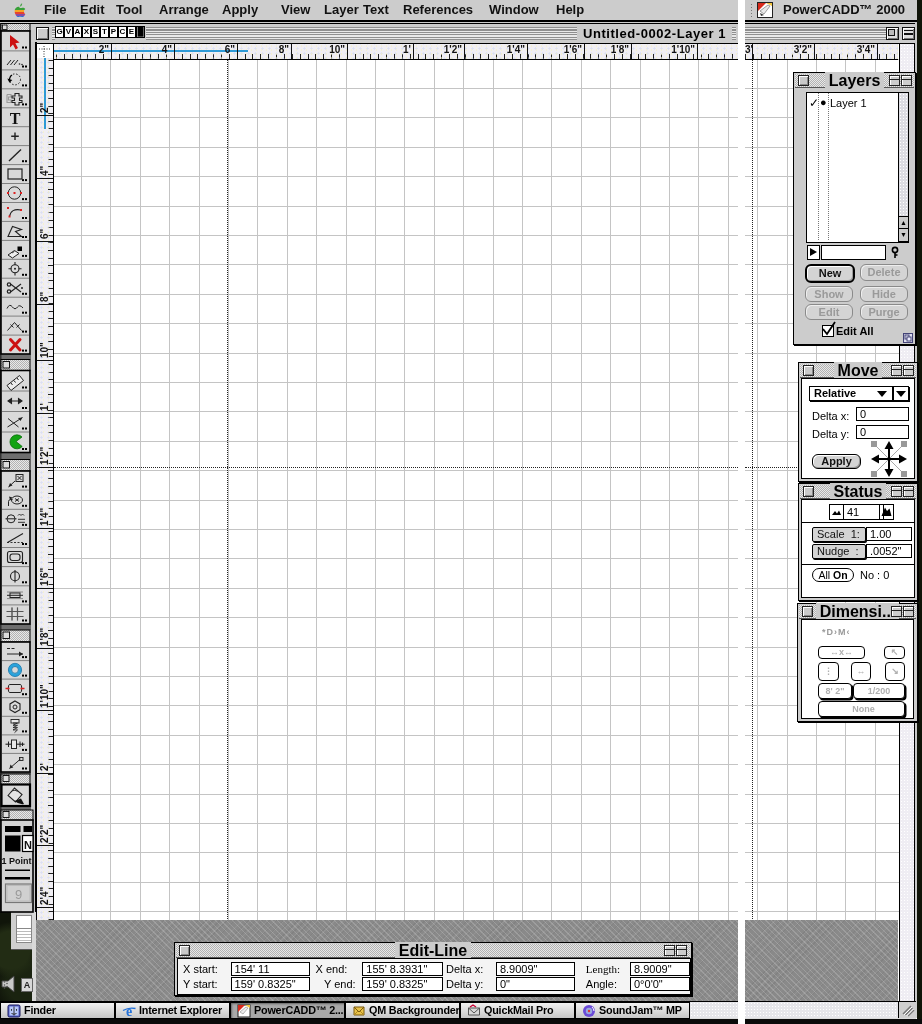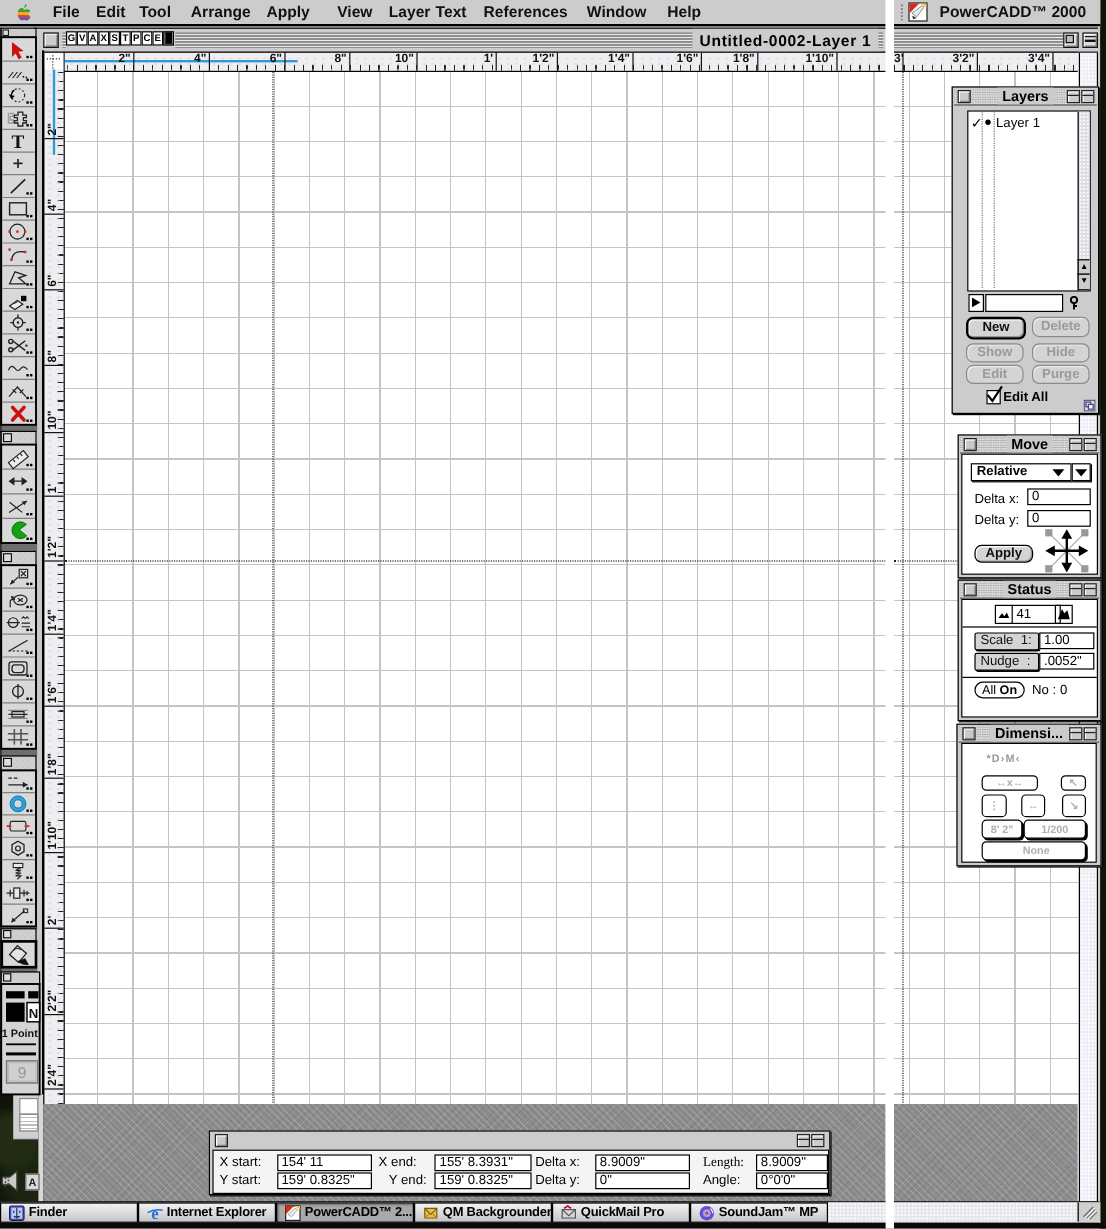--- a/index.html
+++ b/index.html
@@ -22,21 +22,21 @@
  radial-gradient(circle,rgba(190,205,240,.45) 20%,rgba(0,0,0,0) 30%);
  background-size:5px 4px,7px 5px;background-position:0 0,2px 2px;}
 .speck{background-color:#dcdce2;background-image:
  radial-gradient(circle,#fff 28%,rgba(0,0,0,0) 32%);background-size:3px 3px;}
 
 .pal{position:absolute;background:#cccccc;border:1px solid #000;
  box-shadow:1px 1px 0 #000;}
 .ptitle{position:absolute;left:1px;right:1px;top:1px;height:13px;
  border-bottom:1px solid #555;}
 .ptitle .tx{position:absolute;top:0px;left:0;right:0;text-align:center;
- font-size:12px;font-weight:700;line-height:13px;background:transparent;}
+ font-size:16px;font-weight:700;line-height:13px;background:transparent;}
 .ptitle .tx span{background:#cbcbcb;padding:0 4px;}
 .cbox{position:absolute;left:4px;top:2px;width:9px;height:9px;background:#c9c9c9;
  border:1px solid #222;box-shadow:inset 1px 1px 0 #fff,inset -1px -1px 0 #888;}
 .zbox{position:absolute;top:2px;width:9px;height:9px;background:#ccc;
  border:1px solid #222;box-shadow:inset 1px 1px 0 #fff;}
 .zbox:before{content:"";position:absolute;left:0;right:0;top:3px;border-top:1px solid #222;}
 .pbody{position:absolute;background:#fff;border:1px solid #000;}
 .fld{position:absolute;background:#fff;border:1px solid #000;
  font-size:11px;line-height:13px;padding-left:3px;white-space:nowrap;overflow:hidden;}
 .lbl{position:absolute;font-size:11px;white-space:nowrap;}
@@ -742,20 +742,23 @@
       </div>
   <div class="abs dimbtn" style="left:51px;top:63px;width:50px;height:14px;box-shadow:1.5px 1.5px 0 #000;">
         <span>1/200</span>
       </div>
   <div class="abs dimbtn" style="left:16px;top:81px;width:85px;height:14px;box-shadow:1.5px 1.5px 0 #000;text-align:left;">
         <span style="padding-left:4px">None</span>
       </div>
  </div>
 </div>
 <div class="pal" id="pEdit" style="left:174px;top:942px;width:516px;height:52px;">
+ <div class="ptitle dots">
+      <div class="tx"><span>Edit-Line</span></div>
+    </div>
  <div class="cbox"></div>
  <div class="zbox" style="right:16px"></div>
     <div class="zbox" style="right:4px"></div>
  <div class="pbody" style="left:2px;top:15px;width:512px;height:35px;background:#f4f4f4;">
   <div class="lbl" style="left:5px;top:4px;">X start:</div>
   <div class="lbl" style="left:5px;top:19px;">Y start:</div>
   <div class="fld" style="left:52.6px;top:3.3px;width:74.6px;height:12px;">154' 11</div>
   <div class="fld" style="left:52.6px;top:18.4px;width:74.6px;height:12px;">159' 0.8325"</div>
   <div class="lbl" style="left:137.5px;top:4px;">X end:</div>
   <div class="lbl" style="left:146px;top:19px;">Y end:</div>

